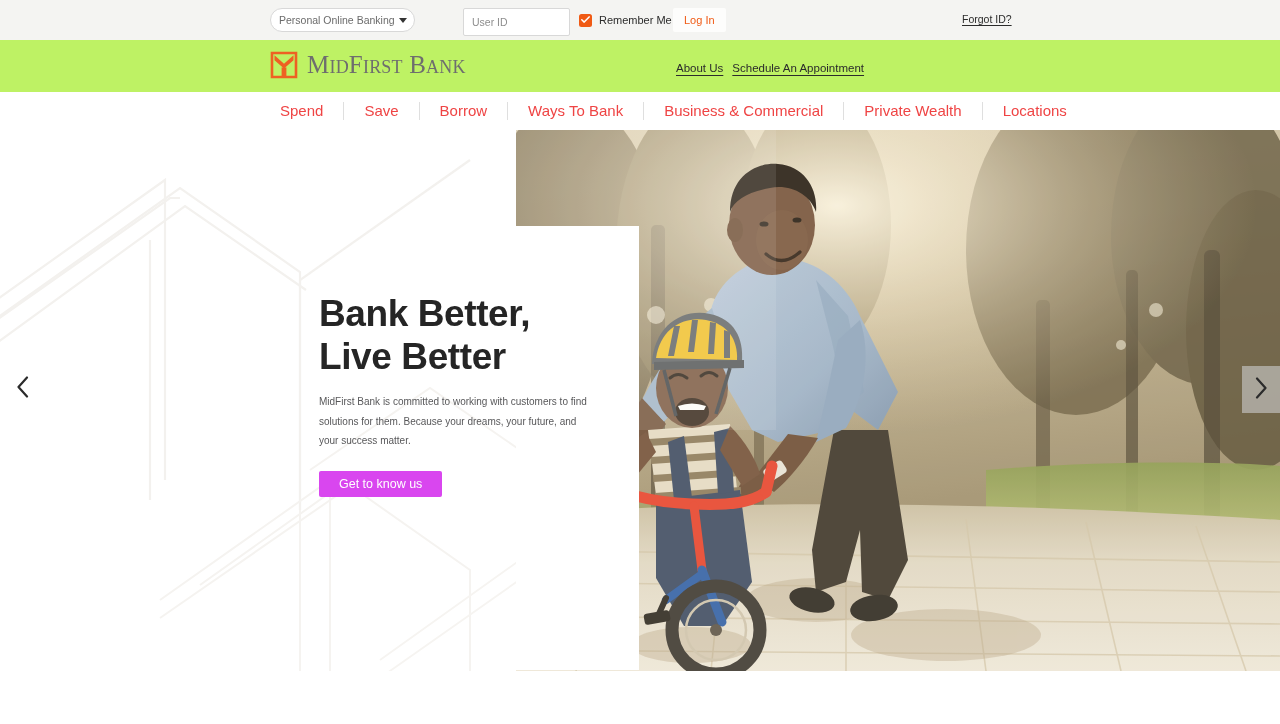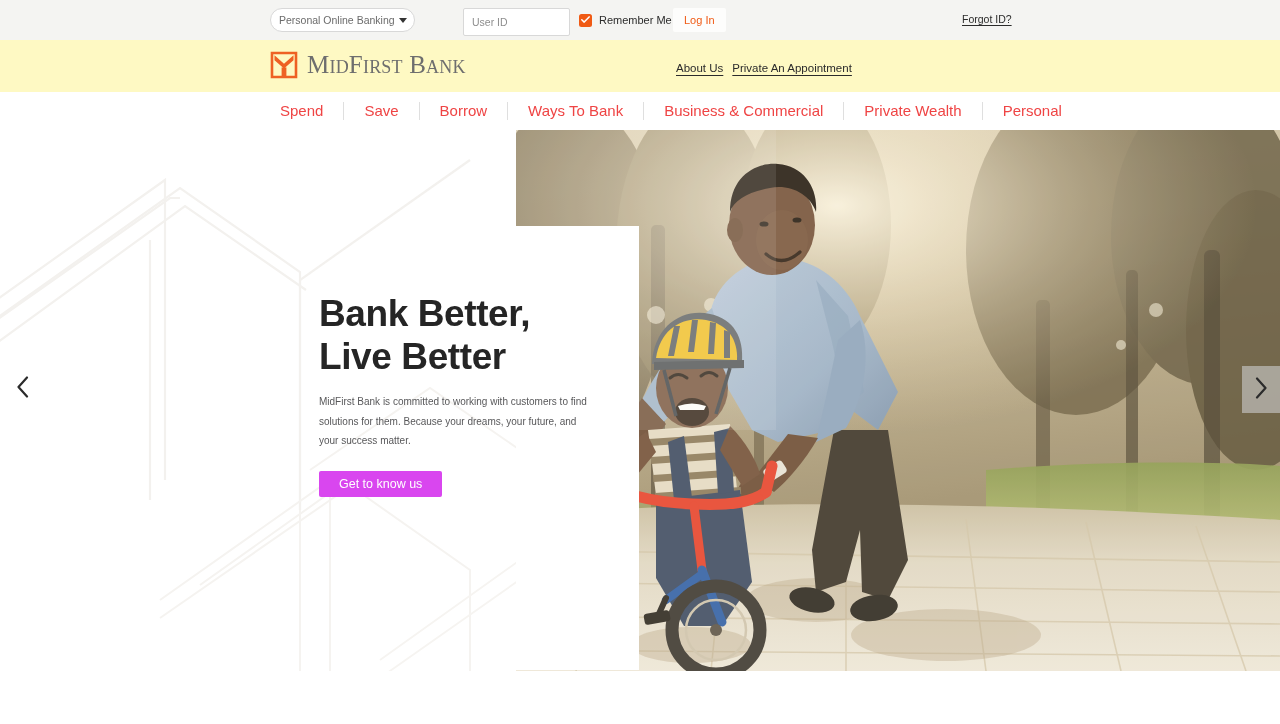--- a/index.html
+++ b/index.html
@@ -72,21 +72,21 @@
   }
   .forgot-link {
     position:absolute; left:962px; top:13px;
     font-size:10.5px; color:#2b2b2b; text-decoration:underline;
     text-underline-offset:2px; cursor:pointer; white-space:nowrap;
   }
 
   
   .header {
     position:absolute; left:0; top:40px; width:1280px; height:52px;
-    background:#fef9c3; z-index:25;
+    background:#bef264; z-index:25;
   }
   .logo {
     position:absolute; left:270px; top:10px;
     display:flex; align-items:center; gap:9px; cursor:pointer;
   }
   .logo-mark { width:28px; height:30px; flex:none; }
   .logo-text {
     font-family:"Liberation Serif", serif;
     font-size:25px; color:#6e6e6e; letter-spacing:0.2px;
     white-space:nowrap; font-weight:400;
@@ -245,21 +245,21 @@
 
           <path d="M4.5 5.2 L14 13.8 L23.5 5.2 L23.5 10.2 L14 18.4 L4.5 10.2 Z" fill="#ee6123"></path>
           <rect x="11.6" y="17.4" width="4.8" height="8.6" fill="#ee6123"></rect>
         </svg>
       </span>
       <span class="logo-text">M<span class="sc">ID</span>F<span class="sc">IRST</span>&nbsp;B<span class="sc">ANK</span></span>
     </div>
 
     <div class="header-links">
       <a class="header-link">About Us</a>
-      <a class="header-link">Private An Appointment</a>
+      <a class="header-link">Schedule An Appointment</a>
     </div>
 
     <div class="search-box">
       <input class="search-input" type="text" placeholder="How can we help?" style="">
       <span class="search-icon">
         <svg width="13" height="13" viewBox="0 0 13 13" xmlns="http://www.w3.org/2000/svg">
           <circle cx="5.4" cy="5.4" r="4.1" fill="none" stroke="#3a3a3a" stroke-width="1.2"></circle>
           <line x1="8.5" y1="8.5" x2="12" y2="12" stroke="#3a3a3a" stroke-width="1.2" stroke-linecap="round"></line>
         </svg>
       </span>
@@ -273,21 +273,21 @@
       <span class="nav-item">Save</span>
       <span class="nav-sep"></span>
       <span class="nav-item">Borrow</span>
       <span class="nav-sep"></span>
       <span class="nav-item">Ways To Bank</span>
       <span class="nav-sep"></span>
       <span class="nav-item">Business &amp; Commercial</span>
       <span class="nav-sep"></span>
       <span class="nav-item">Private Wealth</span>
       <span class="nav-sep"></span>
-      <span class="nav-item">Personal</span>
+      <span class="nav-item">Locations</span>
     </div>
   </nav>
 
   <div class="hero">
     <div class="hero-photo">
       <svg viewBox="0 0 764 541" preserveAspectRatio="xMidYMid slice" xmlns="http://www.w3.org/2000/svg">
         <defs>
           <linearGradient id="sky" x1="0" y1="0" x2="0.25" y2="1">
             <stop offset="0%" stop-color="#d9cdb4"></stop>
             <stop offset="45%" stop-color="#c6b796"></stop>

